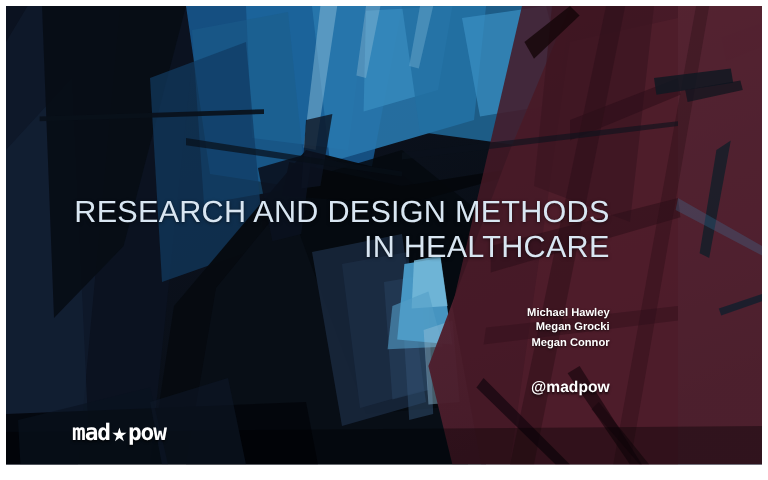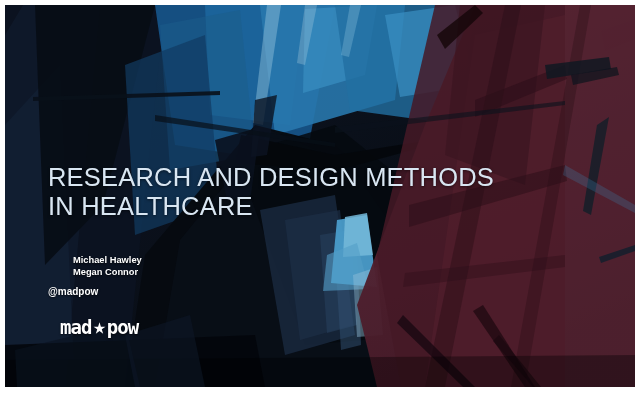--- a/index.html
+++ b/index.html
@@ -13,20 +13,21 @@
     overflow: hidden;
     font-family: "Liberation Sans", sans-serif;
   }
 
   .slide-frame {
     position: absolute;
     left: 0; top: 0;
     width: 640px;
     height: 400px;
     background: #ffffff;
+    text-align: right;
   }
 
   
   .slide {
     position: absolute;
     left: 5px;
     top: 5px;
     width: 630px;
     height: 382px;
     overflow: hidden;
@@ -69,22 +70,22 @@
     margin-top: 33px;
     font-size: 9.3px;
     line-height: 12.4px;
     font-weight: bold;
     color: #ffffff;
     text-shadow: 0 1px 2px rgba(0,0,0,0.7);
   }
   .author-line { display: block; padding-left: 25px; }
 
   .handle {
-    margin-top: 7px;
-    font-size: 10px;
+    margin-top: 24px;
+    font-size: 13px;
     font-weight: bold;
     color: #ffffff;
     text-shadow: 0 1px 2px rgba(0,0,0,0.7);
   }
 
   
   .logo {
     margin-top: 20px;
     display: flex;
     align-items: center;
@@ -210,20 +211,21 @@
       </svg>
     </div>
 
     <div class="text-block">
 
       <h1 class="slide-title">RESEARCH AND DESIGN METHODS
 IN HEALTHCARE</h1>
 
       <div class="authors">
         <span class="author-line">Michael Hawley</span>
+        <span class="author-line">Megan Grocki</span>
         <span class="author-line">Megan Connor</span>
       </div>
 
       <div class="handle">@madpow</div>
 
       <div class="logo">
         <span class="logo-word">mad</span>
         <span class="logo-star">
           <svg viewBox="0 0 24 24" xmlns="http://www.w3.org/2000/svg">
             <polygon points="12,0.5 14.6,8.6 23,8.6 16.2,13.6 18.8,21.7 12,16.7 5.2,21.7 7.8,13.6 1,8.6 9.4,8.6" fill="#ffffff"></polygon>

